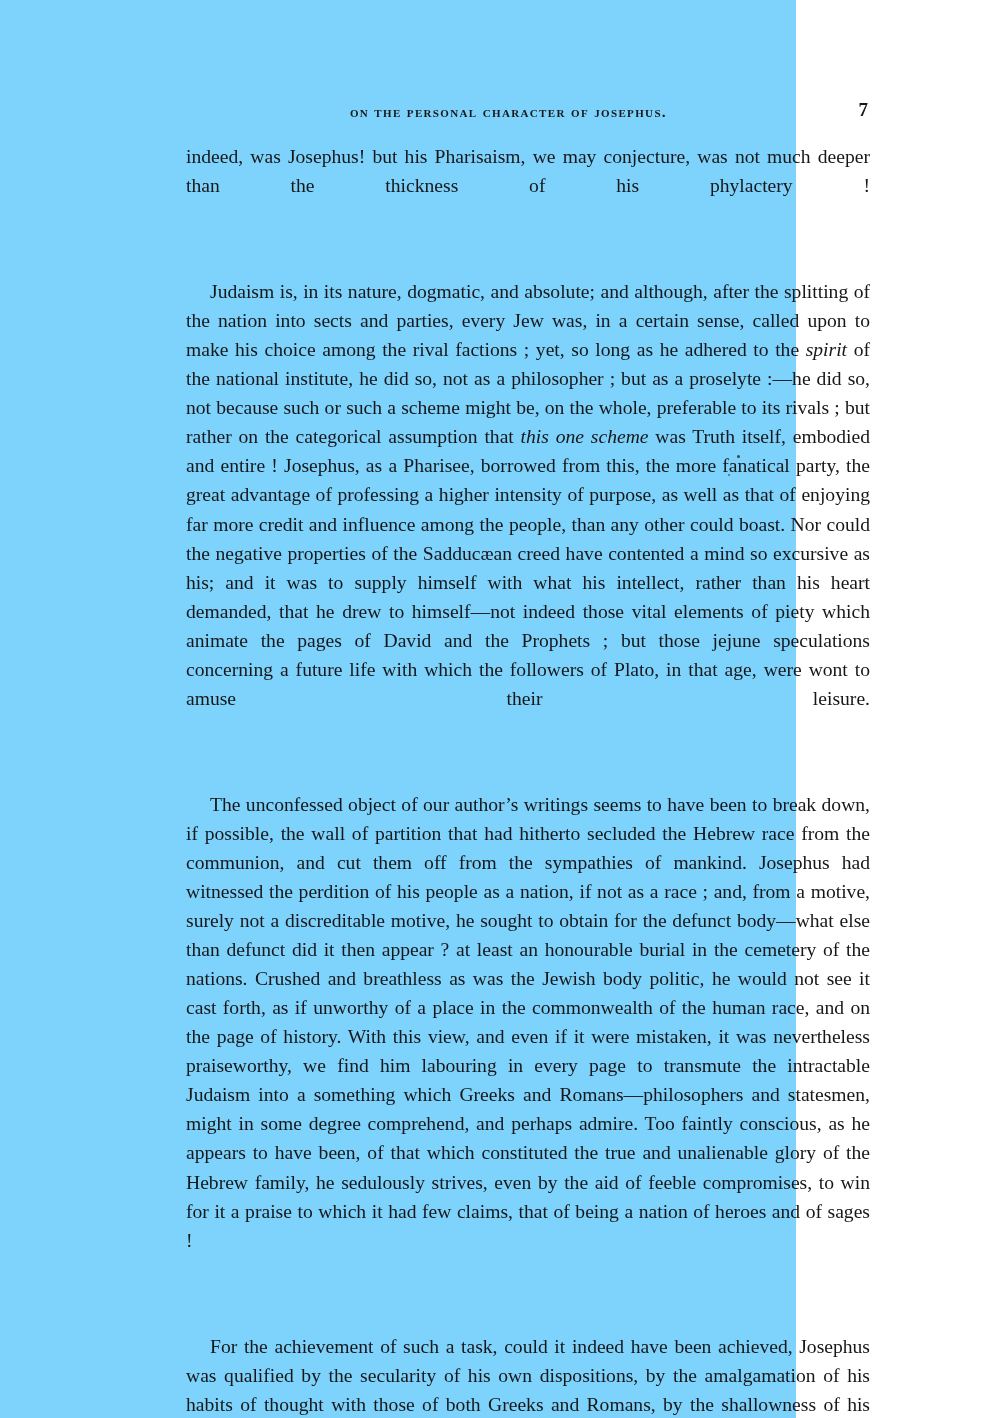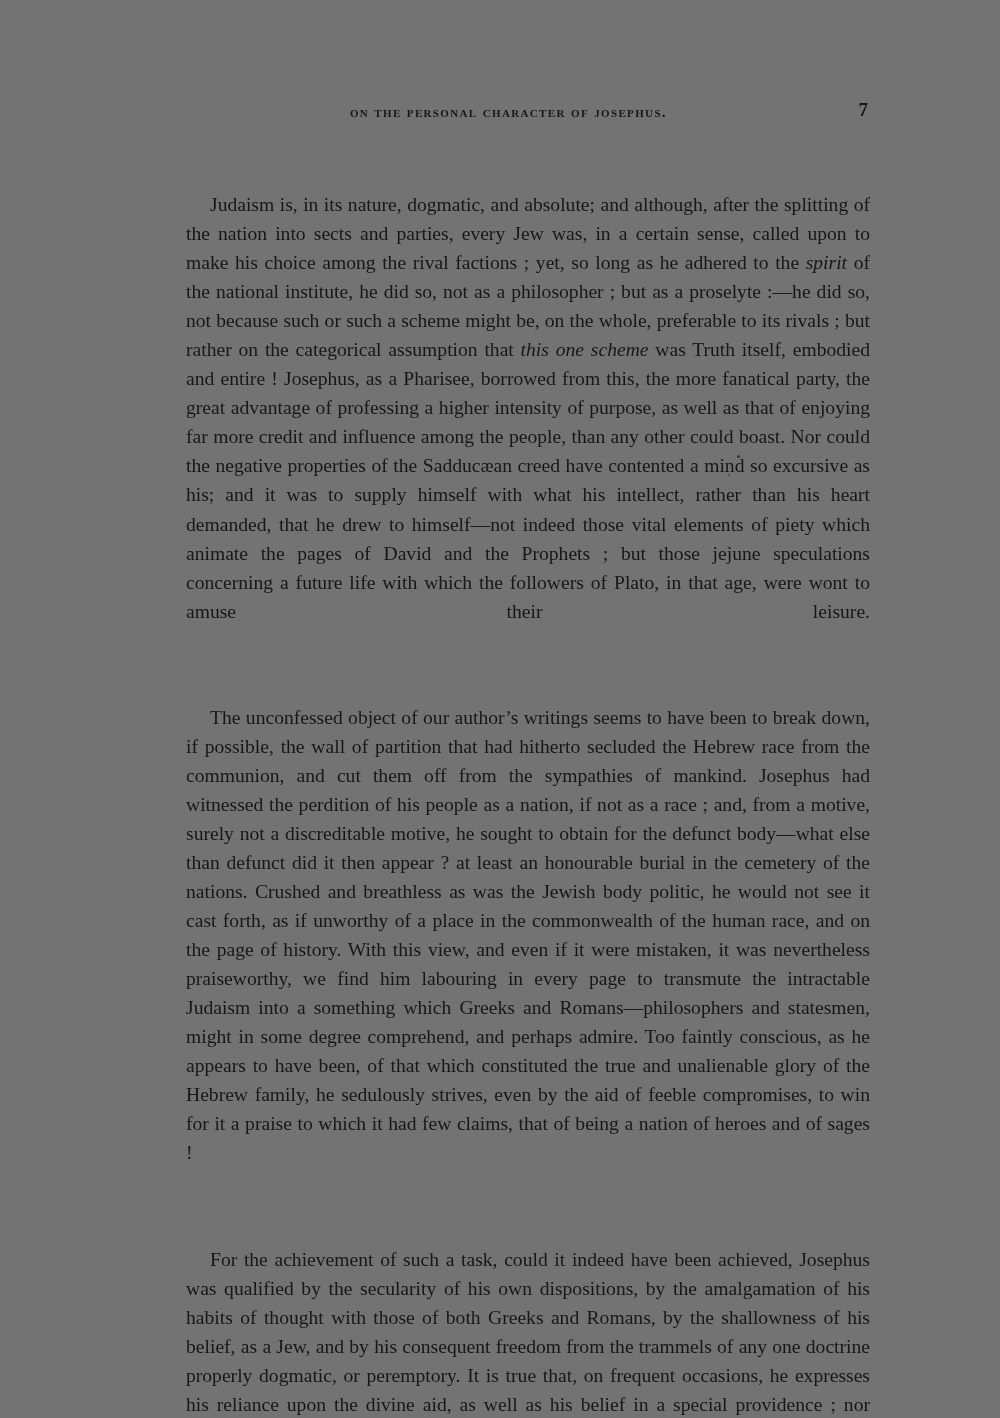--- a/index.html
+++ b/index.html
@@ -13,23 +13,23 @@
     height: 1418px;
     position: relative;
     font-family: "Liberation Serif", "DejaVu Serif", serif;
     color: #17171a;
     overflow: hidden;
   }
 
   .page {
     position: absolute;
     left: 0; top: 0;
-    width: 1000px;
+    width: 796px;
     height: 1418px;
-    background: #737373;
+    background: #7dd3fc;
   }
 
   
   .running-head {
     position: absolute;
     left: 186px;
     top: 101px;
     width: 682px;
     height: 24px;
   }
@@ -105,20 +105,21 @@
 
 <div class="page">
 
   <div class="running-head">
     <div class="running-head-title">On the Personal Character of Josephus.</div>
     <div class="running-head-folio">7</div>
   </div>
 
   <div class="textblock">
 
+    <p class="para" id="p0">indeed, was Josephus! but his Pharisaism, we may conjecture, was not much deeper than the thickness of his phylactery !</p>
 
     <p class="para indent" id="p1"><span>Judaism is, in its nature, dogmatic, and absolute; and although, after the splitting of the nation into sects and parties, every Jew was, in a certain sense, called upon to make his choice among the rival factions ; yet, so long as he adhered to the </span><em>spirit</em><span> of the national institute, he did so, not as a philosopher ; but as a proselyte :—he did so, not because such or such a scheme might be, on the whole, preferable to its rivals ; but rather on the categorical assumption that </span><em>this one scheme</em><span> was Truth itself, embodied and entire !   Josephus, as a Pharisee, borrowed from this, the more fanatical party, the great advantage of professing a higher intensity of purpose, as well as that of enjoying far more credit and influence among the people, than any other could boast.   Nor could the negative properties of the Sadducæan creed have contented a mind so excursive as his; and it was to supply himself with what his intellect, rather than his heart demanded, that he drew to himself—not indeed those vital elements of piety which animate the pages of David and the Prophets ; but those jejune speculations concerning a future life with which the followers of Plato, in that age, were wont to amuse their leisure.</span></p>
 
     <p class="para indent" id="p2">The unconfessed object of our author’s writings seems to have been to break down, if possible, the wall of partition that had hitherto secluded the Hebrew race from the communion, and cut them off from the sympathies of mankind.   Josephus had witnessed the perdition of his people as a nation, if not as a race ; and, from a motive, surely not a discreditable motive, he sought to obtain for the defunct body—what else than defunct did it then appear ? at least an honourable burial in the cemetery of the nations. Crushed and breathless as was the Jewish body politic, he would not see it cast forth, as if unworthy of a place in the commonwealth of the human race, and on the page of history.   With this view, and even if it were mistaken, it was nevertheless praiseworthy, we find him labouring in every page to transmute the intractable Judaism into a something which Greeks and Romans—philosophers and statesmen, might in some degree comprehend, and perhaps admire.   Too faintly conscious, as he appears to have been, of that which constituted the true and unalienable glory of the Hebrew family, he sedulously strives, even by the aid of feeble compromises, to win for it a praise to which it had few claims, that of being a nation of heroes and of sages !</p>
 
     <p class="para indent flush" id="p3">For the achievement of such a task, could it indeed have been achieved, Josephus was qualified by the secularity of his own dispositions, by the amalgamation of his habits of thought with those of both Greeks and Romans, by the shallowness of his belief, as a Jew, and by his consequent freedom from the trammels of any one doctrine properly dogmatic, or peremptory.   It is true that, on frequent occasions, he expresses his reliance upon the divine aid, as well as his belief in a special providence ; nor ought we to doubt, altogether, the sincerity of such professions ;</p>
 
   </div>
 
   <div class="speck speck-a"></div>

